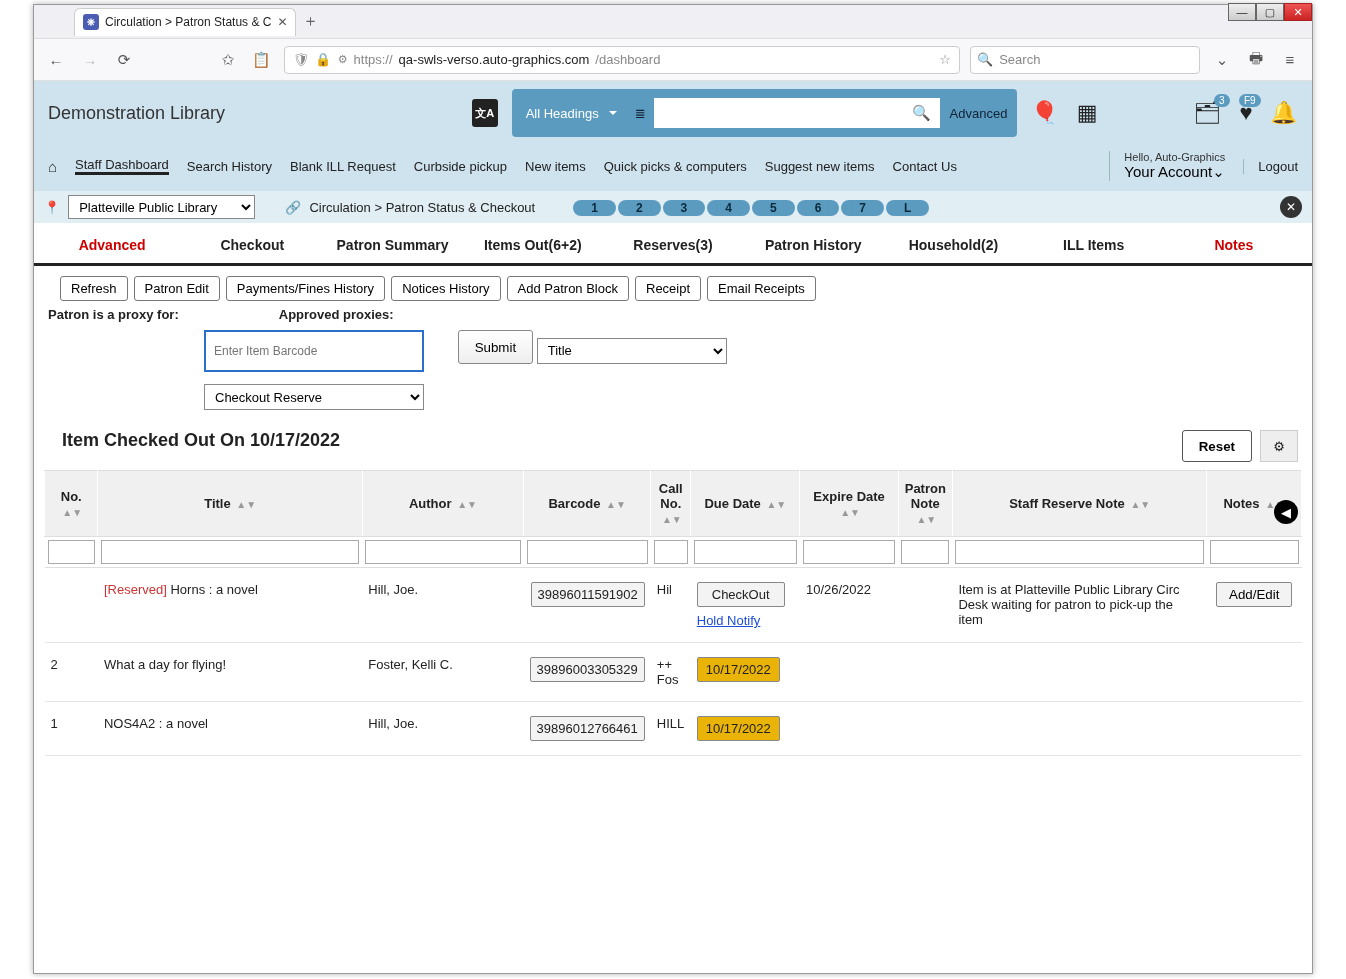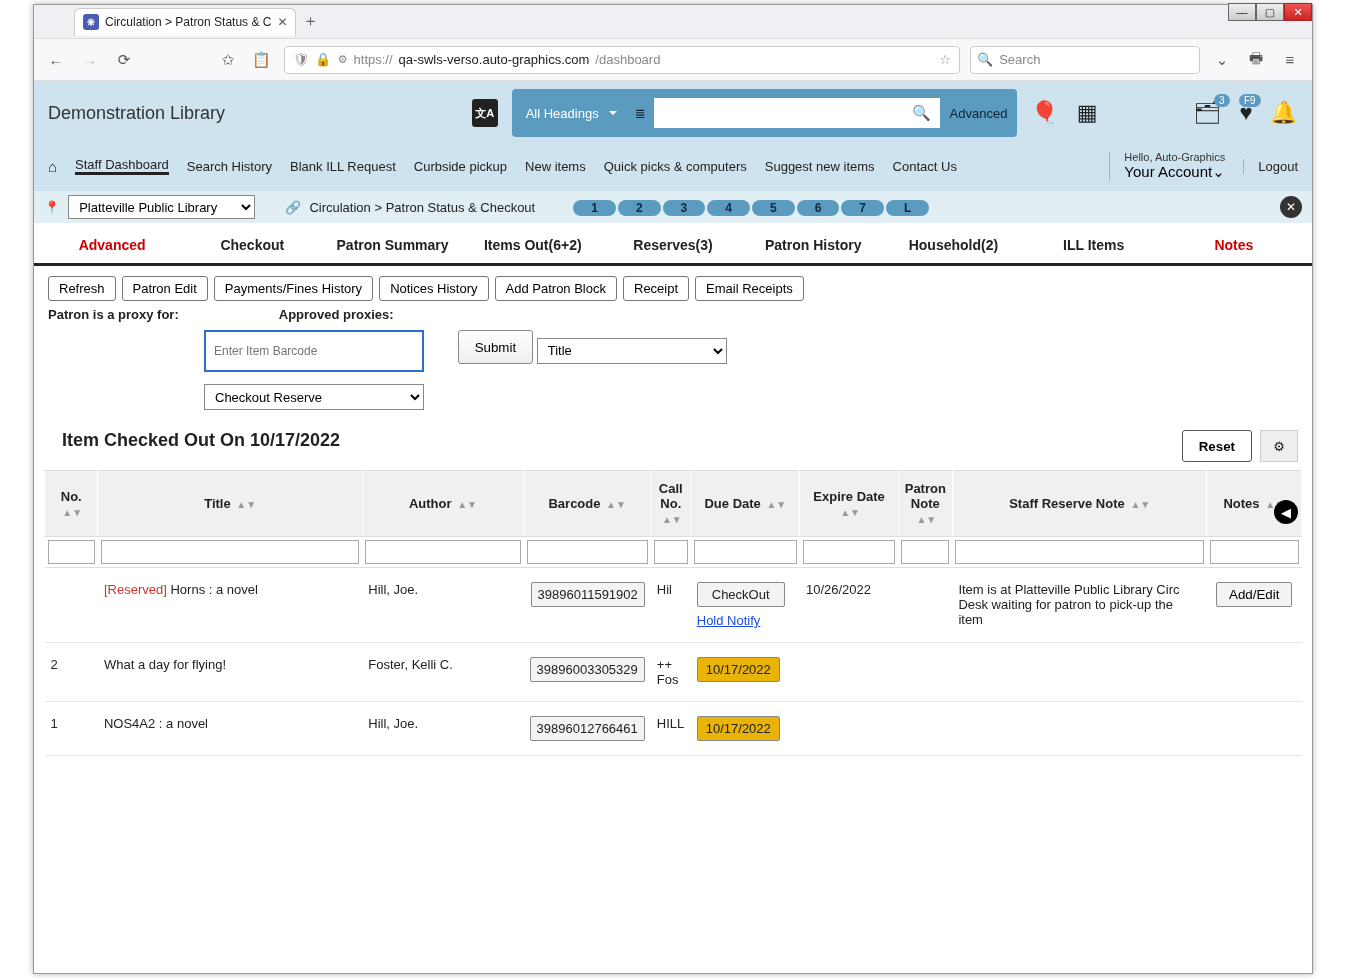--- a/index.html
+++ b/index.html
@@ -40,21 +40,21 @@
 .account-box .acct { font-size: 15px; color: #000; cursor: pointer; }
 .logout { border-left: 1px solid #9bb; padding-left: 14px; cursor: pointer; }
 .loc-bar { background: #e1eef4; display: flex; align-items: center; padding: 4px 10px; gap: 8px; position: relative; }
 .loc-select { border: 1px solid #888; background: #fff; height: 24px; padding: 0 20px 0 6px; font-size: 13px; max-width: 210px; }
 .breadcrumb { color: #222; font-size: 13px; }
 .num-pill { background: #5c9bc0; color: #0a2a3a; border-radius: 10px; padding: 1px 18px; font-size: 12px; font-weight: bold; cursor: pointer; margin-left: 2px; }
 .close-circle { margin-left: auto; width: 22px; height: 22px; background: #333; color: #fff; border-radius: 50%; display: flex; align-items: center; justify-content: center; cursor: pointer; font-size: 12px; }
 .sub-tabs { background: #fff; display: flex; border-bottom: 3px solid #222; padding: 8px 10px 4px; gap: 4px; }
 .sub-tabs .st { flex: 1; text-align: center; padding: 6px 4px; font-size: 14px; cursor: pointer; font-weight: bold; color: #222; }
 .sub-tabs .st.red { color: #c00; }
-.action-row { padding: 10px 14px 6px; display: flex; gap: 6px; flex-wrap: wrap; }
+.action-row { padding: 10px 26px 6px; display: flex; gap: 6px; flex-wrap: wrap; }
 .btn { border: 1px solid #777; background: #fff; padding: 4px 10px; border-radius: 3px; cursor: pointer; font-size: 13px; }
 .patron-info { padding: 4px 14px 10px; font-size: 14px; }
 .patron-info b { font-weight: bold; }
 .patron-info a { color: #1259c3; text-decoration: underline; cursor: pointer; }
 .proxy-row { display: flex; padding: 0 14px 8px; gap: 100px; font-size: 13px; font-weight: bold; }
 .checkout-form { padding: 0 14px 20px 170px; }
 .barcode-input { width: 220px; height: 42px; border: 2px solid #2a6fc9; padding: 8px 8px; font-size: 12px; }
 .submit-btn { margin-left: 30px; height: 34px; padding: 0 16px; border: 1px solid #888; background: linear-gradient(#fff,#eee); border-radius: 3px; cursor: pointer; vertical-align: top; }
 .sublabel { font-size: 13px; font-weight: bold; margin-top: 14px; margin-bottom: 4px; }
 .form-select { width: 190px; height: 26px; border: 1px solid #888; background: #fff; padding: 0 6px; font-size: 13px; }

